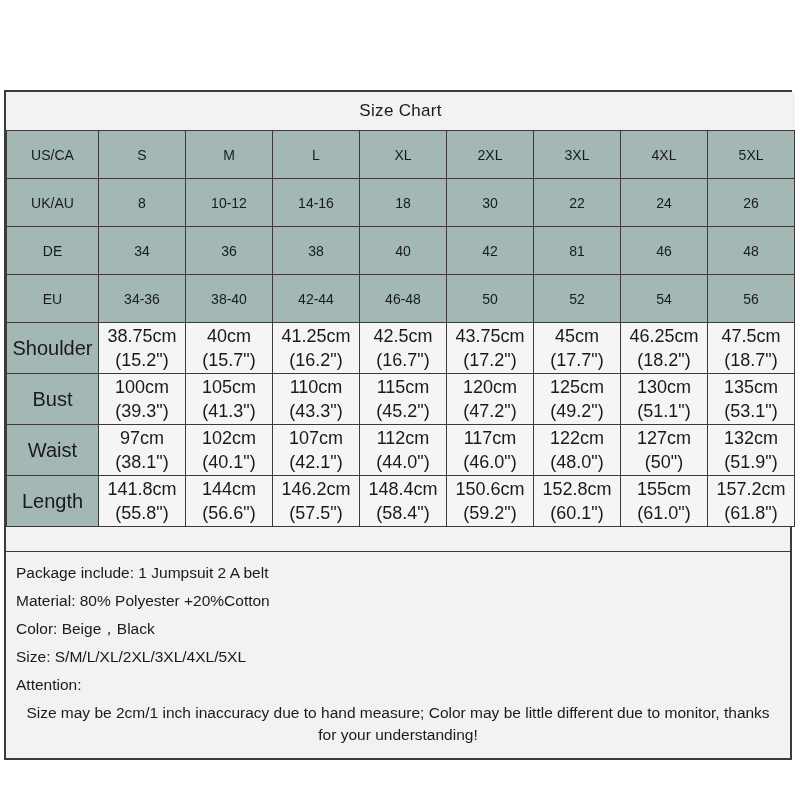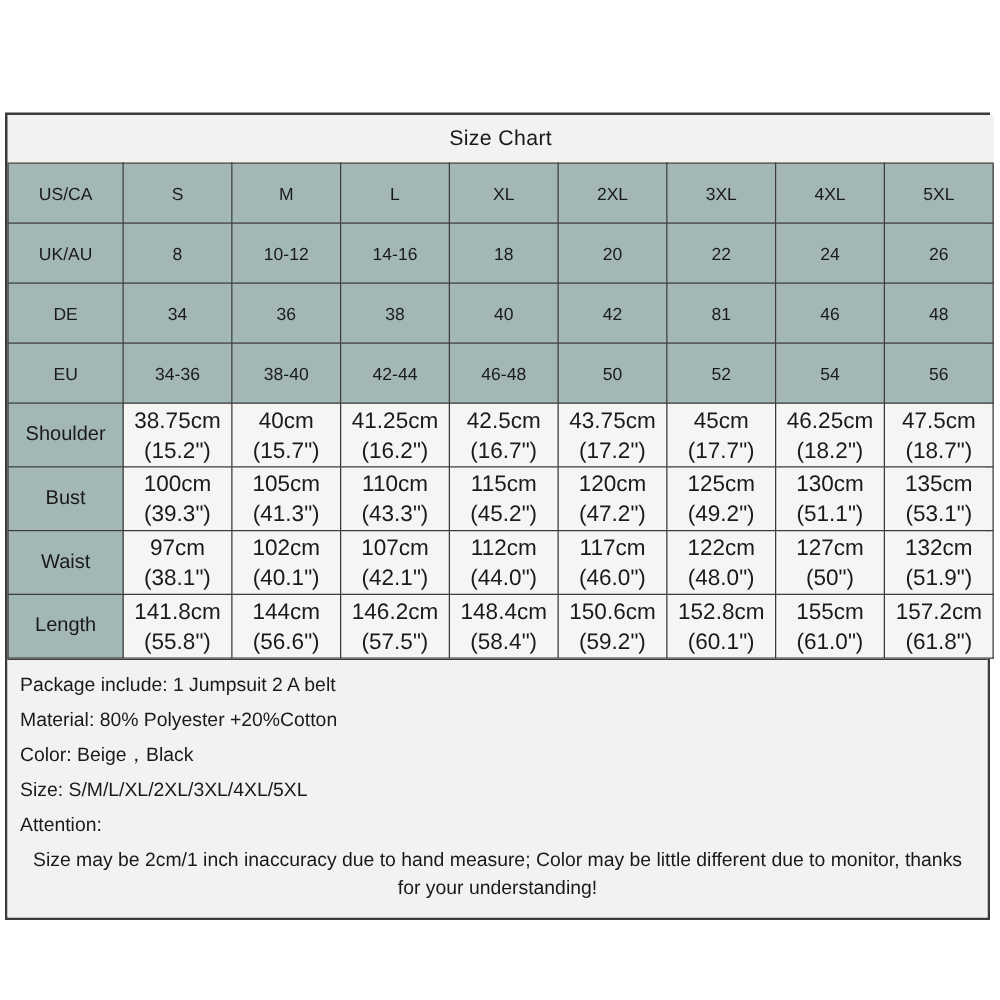--- a/index.html
+++ b/index.html
@@ -70,37 +70,38 @@
     height: 47px;
     font-size: 14px;
   }
 
   tr.meas-row td {
     height: 50px;
   }
 
   .rowlabel {
     background: #a3b8b5;
-    font-size: 16px;
+    font-size: 20px;
   }
 
   .meas-cell {
     background: #f5f5f3;
     font-size: 18px;
     line-height: 1.35;
   }
 
   .meas-cell .cm  { display: block; }
   .meas-cell .inch { display: block; }
 
   
   .notes {
     background: #f2f2f0;
     padding: 10px 10px 12px 10px;
     border-top: 1px solid #3b3b3b;
+    margin-top: 24px;
   }
 
   .notes p {
     margin: 0 0 6px 0;
     font-size: 15.5px;
     line-height: 1.42;
     color: #1a1a1a;
   }
 
   .notes p:last-child { margin-bottom: 0; }
@@ -146,21 +147,21 @@
           <td class="teal">4XL</td>
           <td class="teal">5XL</td>
         </tr>
 
         <tr class="size-row">
           <td class="rowlabel">UK/AU</td>
           <td class="teal">8</td>
           <td class="teal">10-12</td>
           <td class="teal">14-16</td>
           <td class="teal">18</td>
-          <td class="teal">20</td>
+          <td class="teal">30</td>
           <td class="teal">22</td>
           <td class="teal">24</td>
           <td class="teal">26</td>
         </tr>
 
         <tr class="size-row">
           <td class="rowlabel">DE</td>
           <td class="teal">34</td>
           <td class="teal">36</td>
           <td class="teal">38</td>

